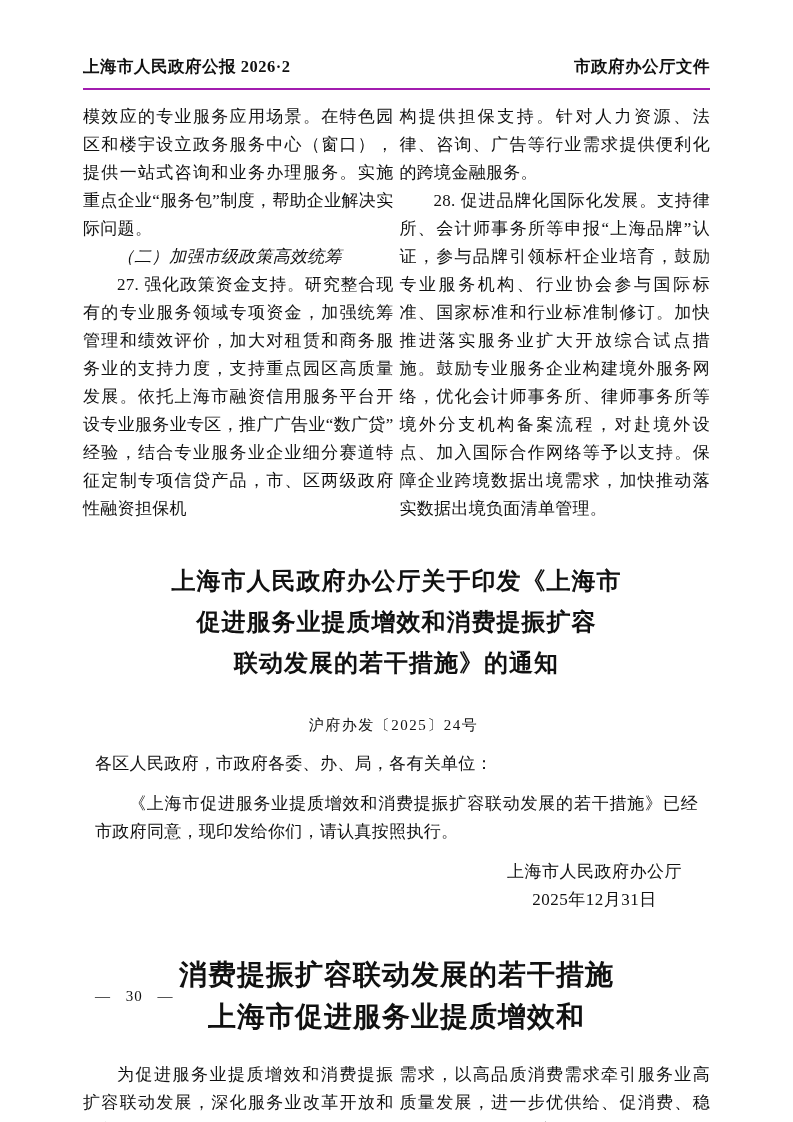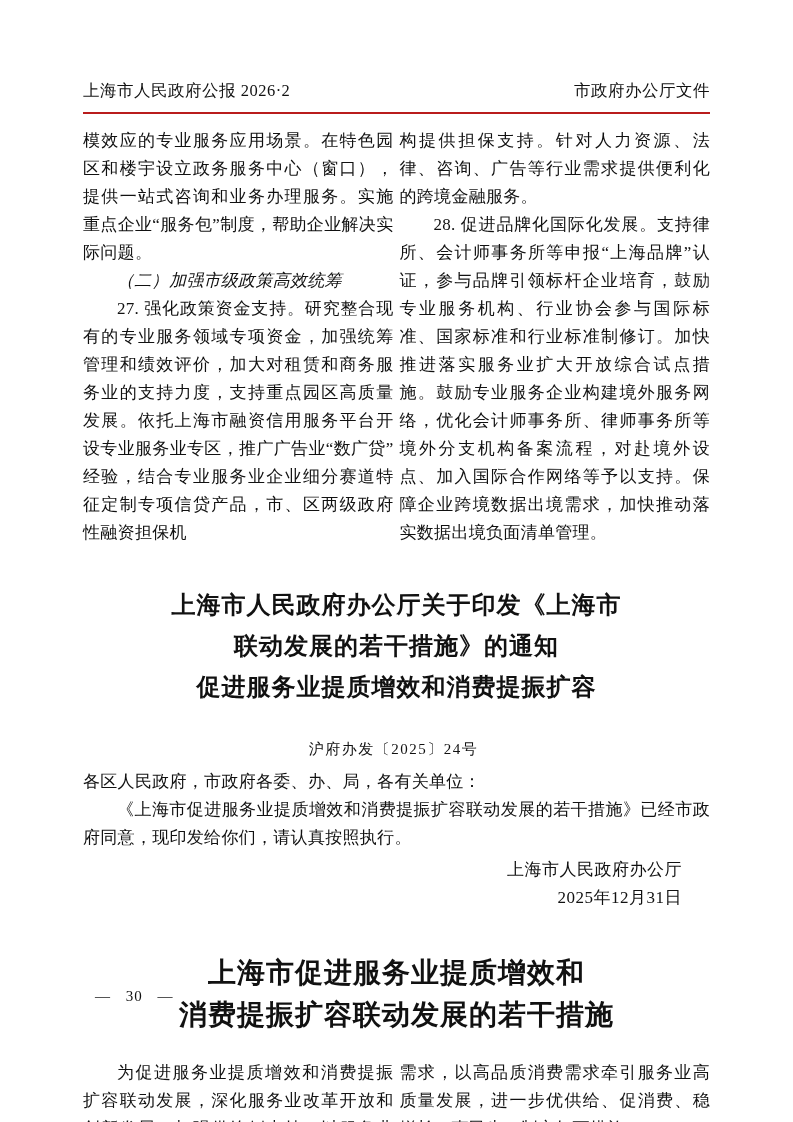--- a/index.html
+++ b/index.html
@@ -17,25 +17,24 @@
     font-family: "Liberation Serif", "DejaVu Serif", serif;
     box-sizing: border-box;
     padding: 56px 83px 0 83px;
     overflow: hidden;
   }
   .gz-header {
     display: flex;
     justify-content: space-between;
     align-items: flex-end;
     font-size: 16.5px;
-    font-weight: normal;
+    font-weight: bold;
     letter-spacing: 0.5px;
     padding-bottom: 10px;
-    border-bottom: 2px solid #b91c1c;
-    margin-top: 24px;
+    border-bottom: 2px solid #a21caf;
   }
   .two-col {
     display: flex;
     gap: 6px;
     margin-top: 13px;
   }
   .col {
     flex: 1 1 0;
     min-width: 0;
   }
@@ -66,27 +65,27 @@
     font-size: 15px;
     letter-spacing: 1.5px;
     padding-right: 6px;
     line-height: 26px;
   }
   .notice-body { margin-top: 6px; }
   .notice-body p {
     font-size: 17px;
     line-height: 28px;
     text-align: justify;
-    margin: 0;
+    margin: 12px;
     letter-spacing: 0.3px;
   }
   .signature {
     margin: 4px 28px 0 auto;
     width: max-content;
-    text-align: right;
+    text-align: center;
     font-size: 17px;
     line-height: 28px;
     letter-spacing: 0.5px;
   }
   .measures-title {
     margin-top: 40px;
     text-align: center;
     font-weight: bold;
     font-size: 28px;
     line-height: 42px;
@@ -120,39 +119,39 @@
       <p class="indent">27. 强化政策资金支持。研究整合现有的专业服务领域专项资金，加强统筹管理和绩效评价，加大对租赁和商务服务业的支持力度，支持重点园区高质量发展。依托上海市融资信用服务平台开设专业服务业专区，推广广告业“数广贷”经验，结合专业服务业企业细分赛道特征定制专项信贷产品，市、区两级政府性融资担保机</p>
     </div>
     <div class="col">
       <p>构提供担保支持。针对人力资源、法律、咨询、广告等行业需求提供便利化的跨境金融服务。</p>
       <p class="indent">28. 促进品牌化国际化发展。支持律所、会计师事务所等申报“上海品牌”认证，参与品牌引领标杆企业培育，鼓励专业服务机构、行业协会参与国际标准、国家标准和行业标准制修订。加快推进落实服务业扩大开放综合试点措施。鼓励专业服务企业构建境外服务网络，优化会计师事务所、律师事务所等境外分支机构备案流程，对赴境外设点、加入国际合作网络等予以支持。保障企业跨境数据出境需求，加快推动落实数据出境负面清单管理。</p>
     </div>
   </div>
 
   <div class="notice-title">
     <div>上海市人民政府办公厅关于印发《上海市</div>
+    <div>促进服务业提质增效和消费提振扩容</div>
     <div>联动发展的若干措施》的通知</div>
-    <div>促进服务业提质增效和消费提振扩容</div>
   </div>
 
   <div class="doc-number">沪府办发〔2025〕24号</div>
 
   <div class="notice-body">
     <p>各区人民政府，市政府各委、办、局，各有关单位：</p>
     <p class="indent">《上海市促进服务业提质增效和消费提振扩容联动发展的若干措施》已经市政府同意，现印发给你们，请认真按照执行。</p>
   </div>
 
   <div class="signature">
     <div>上海市人民政府办公厅</div>
     <div>2025年12月31日</div>
   </div>
 
   <div class="measures-title">
+    <div>消费提振扩容联动发展的若干措施</div>
     <div>上海市促进服务业提质增效和</div>
-    <div>消费提振扩容联动发展的若干措施</div>
   </div>
 
   <div class="two-col bottom-cols">
     <div class="col">
       <p class="indent">为促进服务业提质增效和消费提振扩容联动发展，深化服务业改革开放和创新发展，加强供给侧支持，以服务业高质量供给激发高品质消费</p>
     </div>
     <div class="col">
       <p>需求，以高品质消费需求牵引服务业高质量发展，进一步优供给、促消费、稳增长、惠民生，制定如下措施。</p>
     </div>
   </div>

